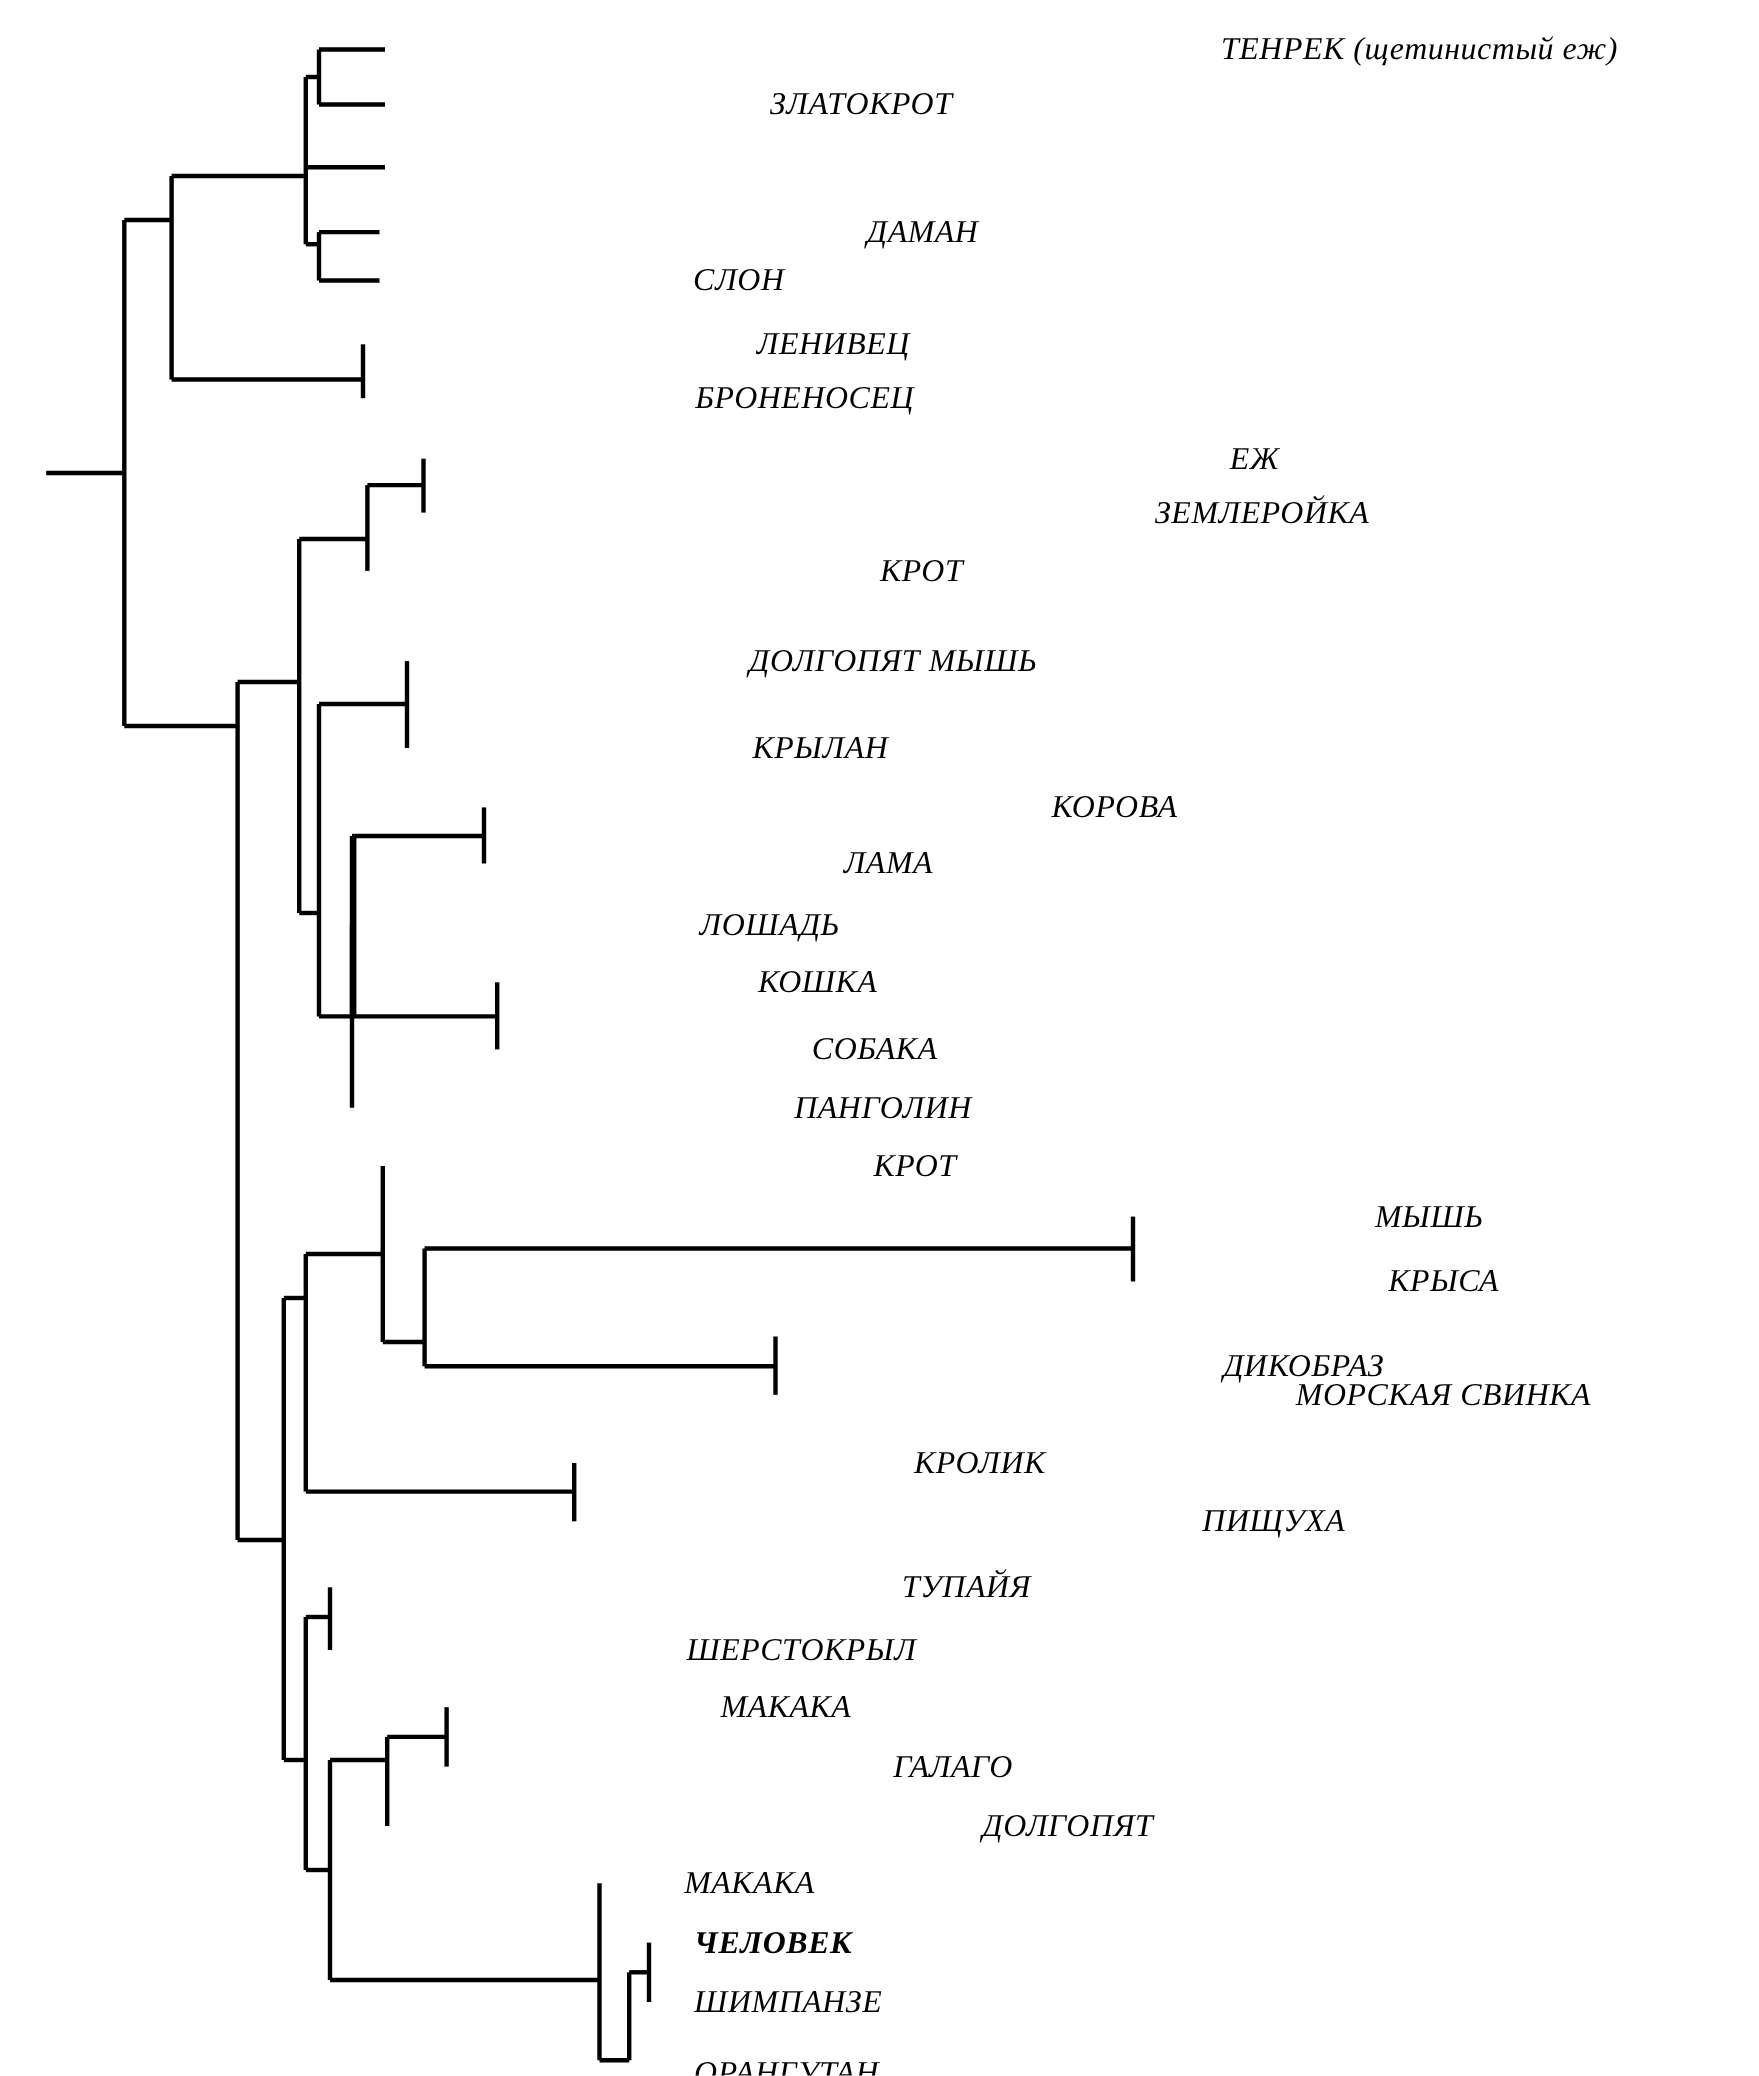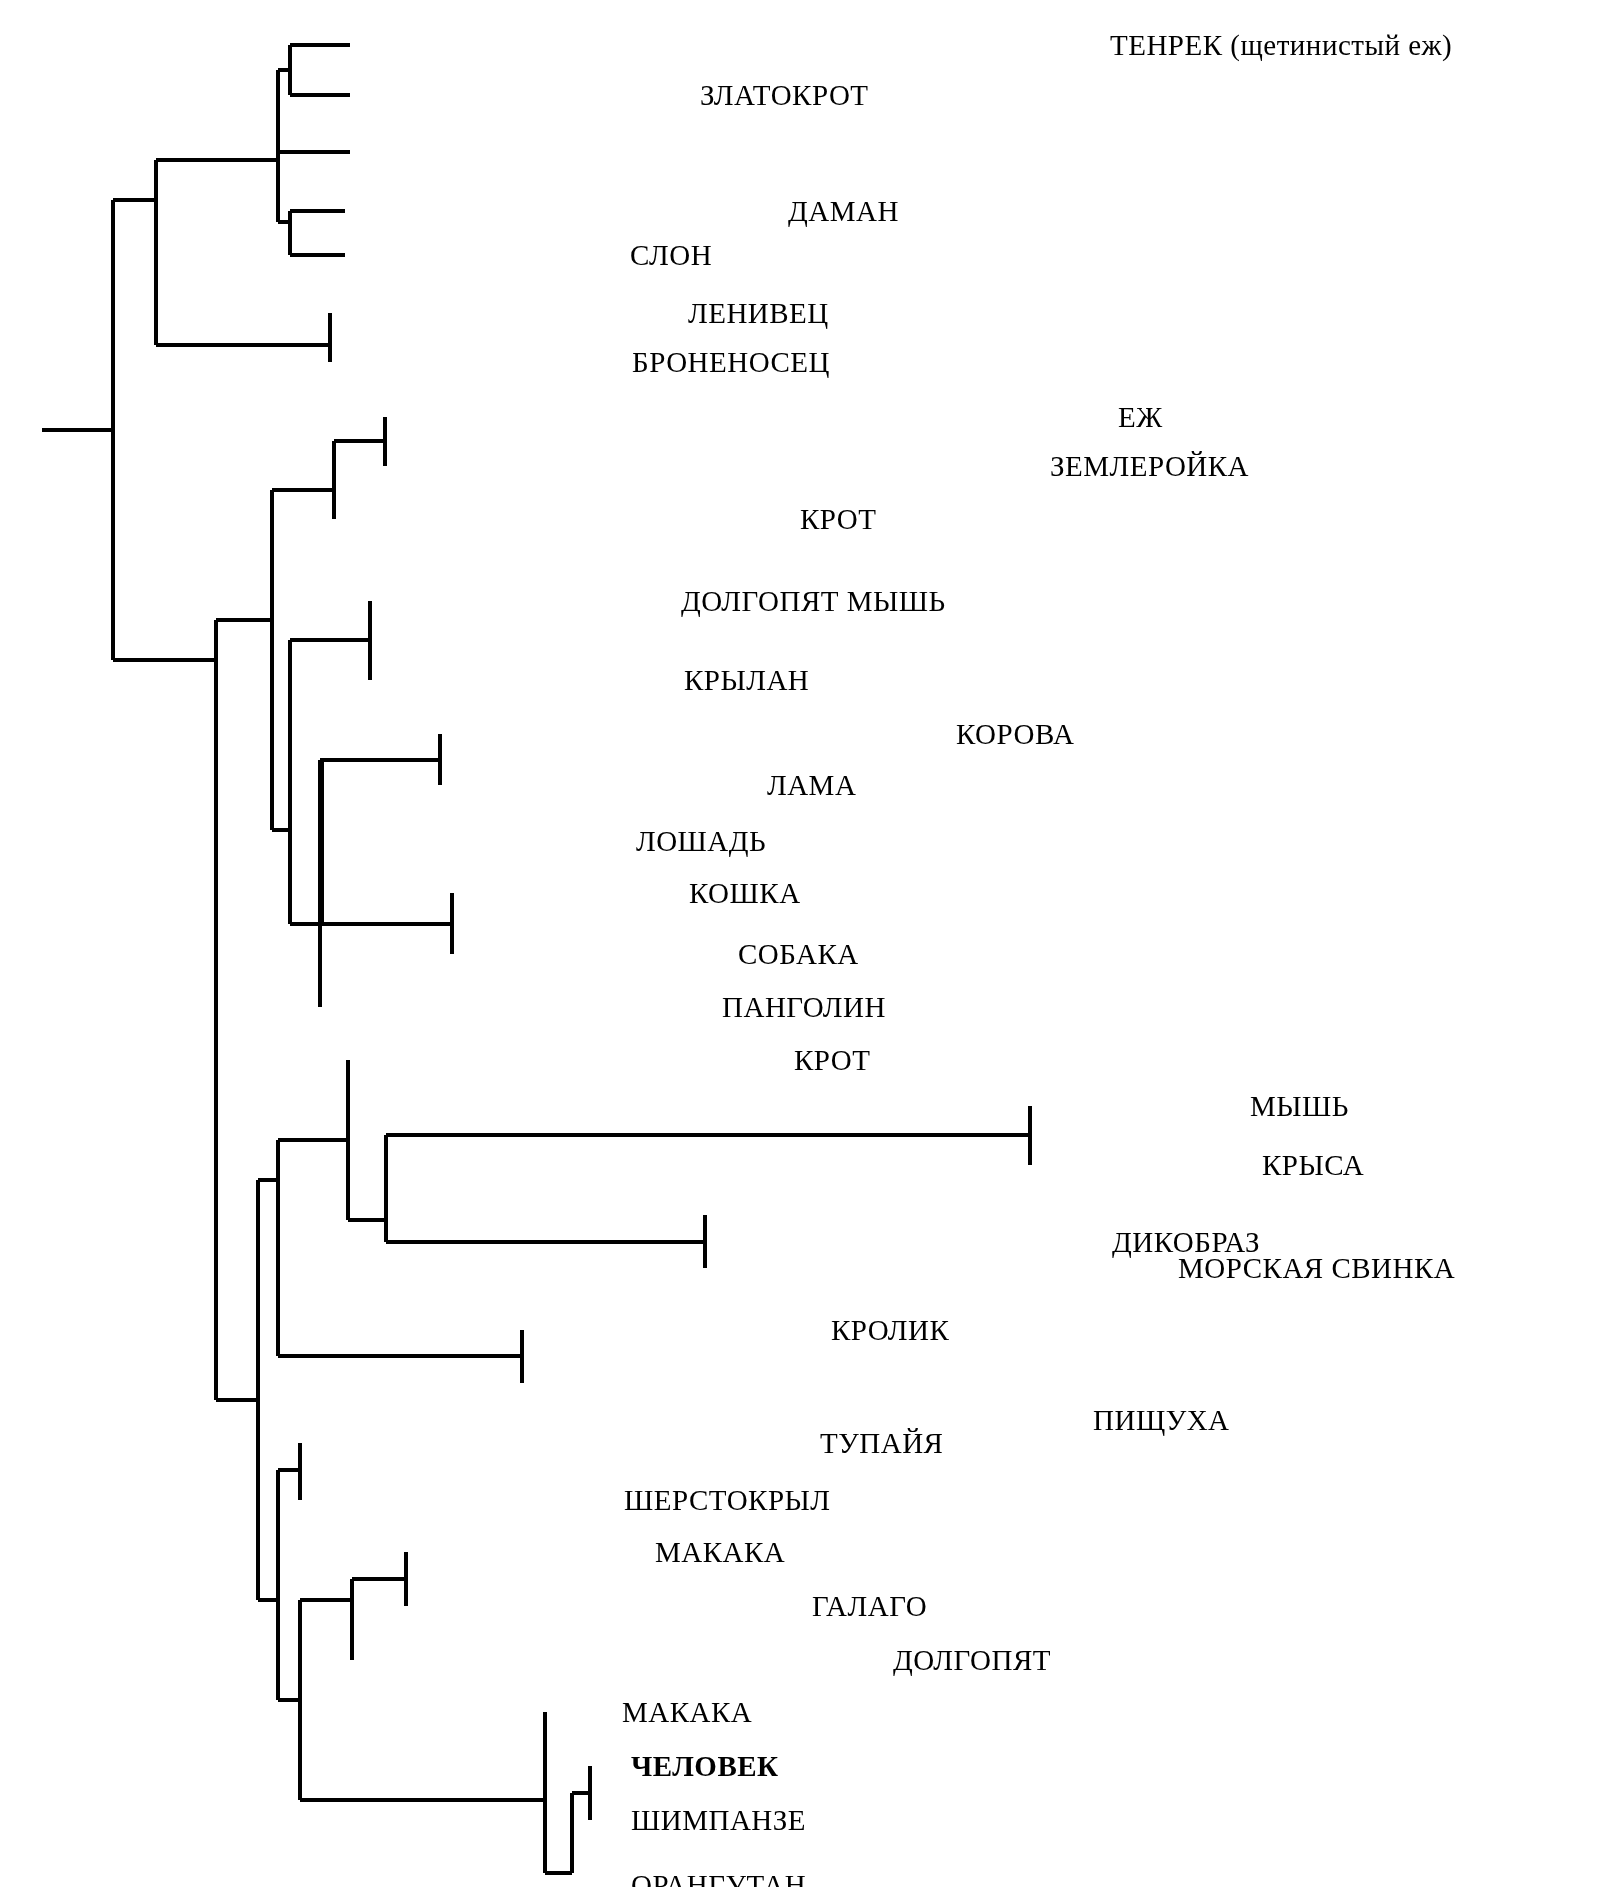--- a/index.html
+++ b/index.html
@@ -10,20 +10,21 @@
   body {
     font-family: "Liberation Serif", serif;
     color: #000000;
   }
   #root {
     position: relative;
     width: 1599px;
     height: 1887px;
     background: #ffffff;
     overflow: hidden;
+    font-style: italic;
   }
   #tree-svg {
     position: absolute;
     left: 0;
     top: 0;
     width: 1599px;
     height: 1887px;
   }
   #labels {
     position: absolute;
@@ -171,21 +172,21 @@
     <div class="leaf-label" style="left:636px;  top:827px;">ЛОШАДЬ</div>
     <div class="leaf-label" style="left:689px;  top:879px;">КОШКА</div>
     <div class="leaf-label" style="left:738px;  top:940px;">СОБАКА</div>
     <div class="leaf-label" style="left:722px;  top:993px;">ПАНГОЛИН</div>
     <div class="leaf-label" style="left:794px;  top:1046px;">КРОТ</div>
     <div class="leaf-label" style="left:1250px; top:1092px;">МЫШЬ</div>
     <div class="leaf-label" style="left:1262px; top:1151px;">КРЫСА</div>
     <div class="leaf-label" style="left:1112px; top:1228px;">ДИКОБРАЗ</div>
     <div class="leaf-label" style="left:1178px; top:1254px;">МОРСКАЯ СВИНКА</div>
     <div class="leaf-label" style="left:831px;  top:1316px;">КРОЛИК</div>
-    <div class="leaf-label" style="left:1093px; top:1406px;text-align:center;">ПИЩУХА</div>
+    <div class="leaf-label" style="left:1093px; top:1369px;text-align:center;">ПИЩУХА</div>
     <div class="leaf-label" style="left:820px;  top:1429px;">ТУПАЙЯ</div>
     <div class="leaf-label" style="left:624px;  top:1486px;">ШЕРСТОКРЫЛ</div>
     <div class="leaf-label" style="left:655px;  top:1538px;">МАКАКА</div>
     <div class="leaf-label" style="left:812px;  top:1592px;">ГАЛАГО</div>
     <div class="leaf-label" style="left:893px;  top:1646px;">ДОЛГОПЯТ</div>
     <div class="leaf-label" style="left:622px;  top:1698px;">МАКАКА</div>
     <div class="leaf-label bold" style="left:631px;  top:1752px;">ЧЕЛОВЕК</div>
     <div class="leaf-label" style="left:631px;  top:1806px;">ШИМПАНЗЕ</div>
     <div class="leaf-label" style="left:631px;  top:1859px;margin-top:12px;">ОРАНГУТАН</div>
   </div>

